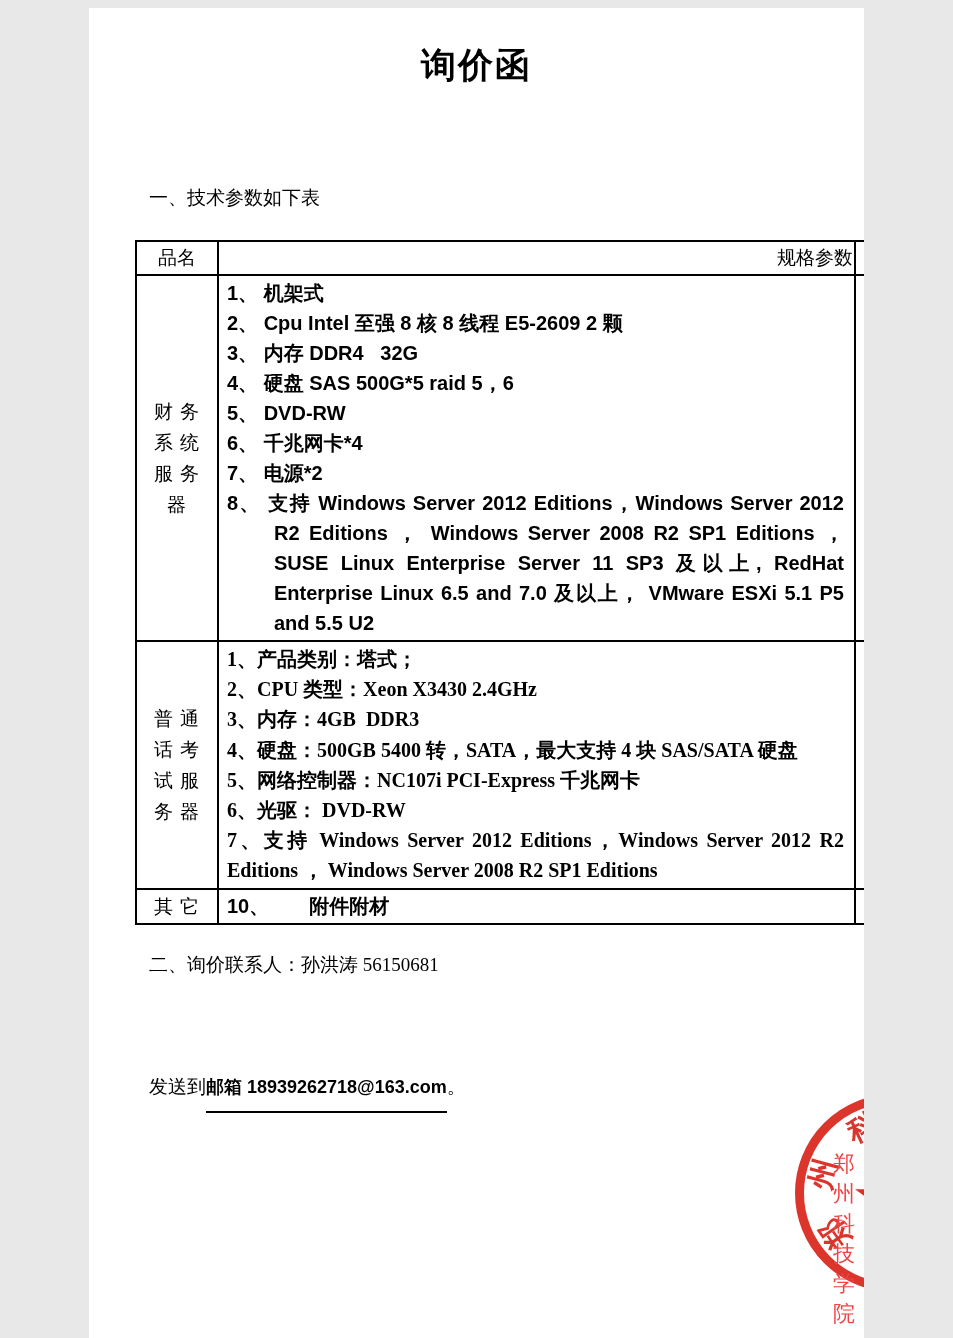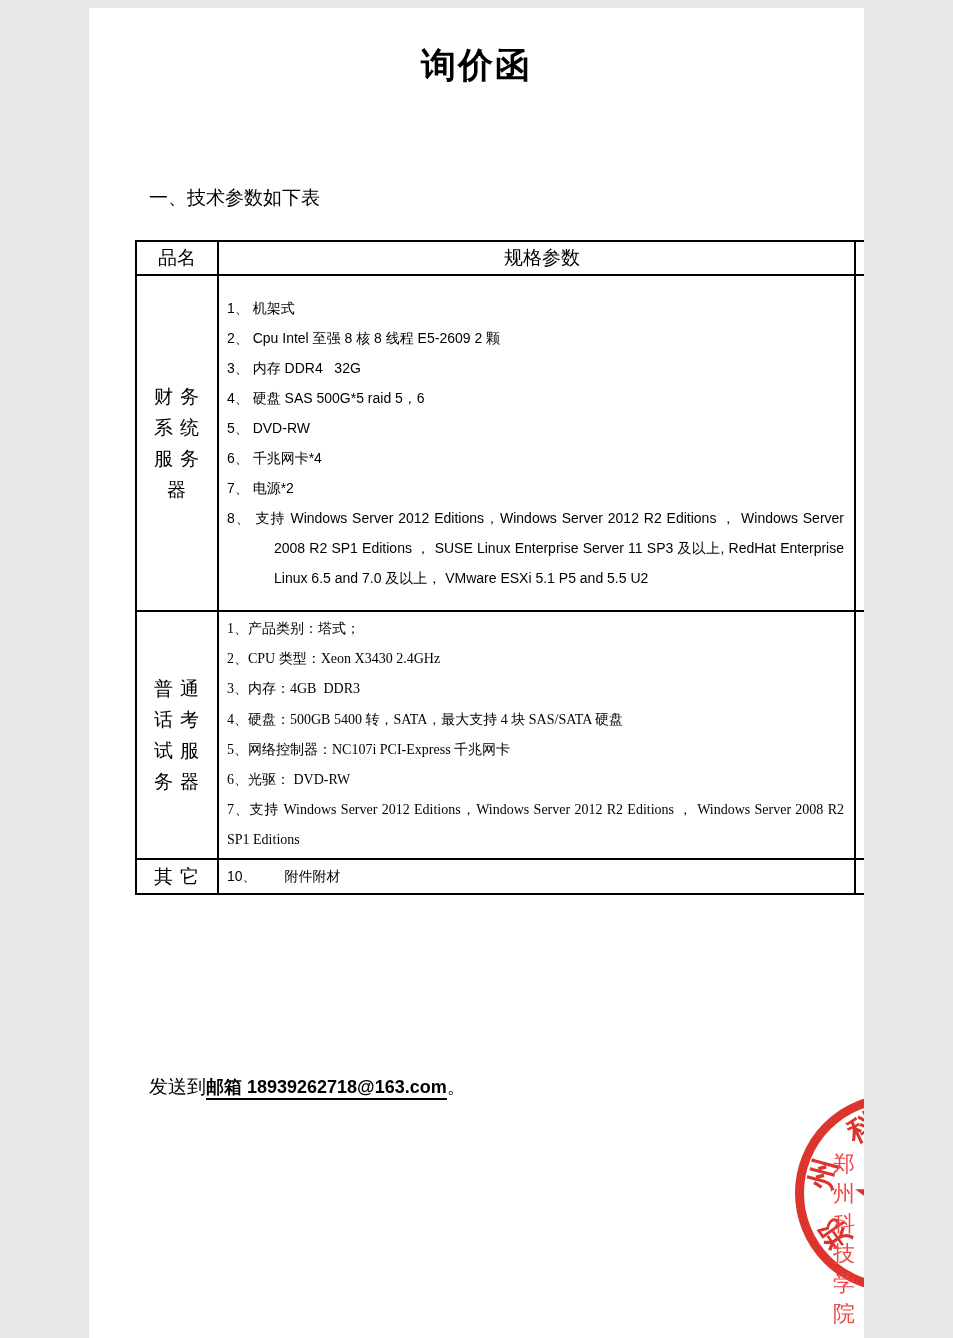--- a/index.html
+++ b/index.html
@@ -15,42 +15,42 @@
   }
   .intro{
     position:absolute;top:116px;left:95px;width:800px;
     font-size:19px;line-height:26px;
   }
   .sec-heading{position:absolute;left:60px;font-size:19px;}
   .sec1{top:177px;text-align:center;}
   .sec2{top:944px;}
   .sec3{top:1007px;width:830px;}
   .sec3b{top:1066px;}
-  .email{font-weight:bold;border-bottom:2px solid #000;padding-bottom:1px;
+  .email{font-weight:bold;border-bottom:2px solid #000;padding-bottom:14px;
          font-family:"Liberation Sans","DejaVu Sans",sans-serif;font-size:18px;}
   
   table.doc-table{
     position:absolute;left:46px;top:232px;width:857px;
     border-collapse:collapse;table-layout:fixed;
   }
   .doc-table td,.doc-table th{
     border:2px solid #000;vertical-align:middle;overflow:hidden;
     font-weight:normal;
   }
   .doc-table th{font-size:19px;height:30px;}
   th.h-name{text-align:center;}
-  th.h-spec{text-align:center;padding-left:12px;border-radius:17px;}
+  th.h-spec{text-align:right;padding-left:12px;border-radius:17px;}
   th.h-unit,th.h-qty{}
   td.cell-name{
     text-align:center;font-size:19px;line-height:31px;
     letter-spacing:7px;padding-left:7px;
   }
   td.cell-spec{padding:2px 10px 2px 8px;vertical-align:middle;}
   td.cell-unit,td.cell-qty{text-align:center;font-size:19px;}
-  .spec{font-size:14px;}
+  .spec{font-size:20px;font-weight:bold;}
   tr.row-0 .spec{line-height:30px;font-family:"Liberation Sans","DejaVu Sans",sans-serif;}
   tr.row-1 .spec{line-height:30.2px;font-family:"Liberation Serif","DejaVu Serif",serif;}
   tr.row-2 .spec,tr.row-3 .spec{line-height:24px;font-family:"Liberation Sans","DejaVu Sans",sans-serif;}
   .spec.hang{padding-left:47px;text-indent:-47px;text-align:justify;}
   .spec.jwrap{text-align:justify;}
   tr.row-0{height:336px;}
   tr.row-1{height:243px;}
   tr.row-2{height:60px;}
   tr.row-3{height:32px;}
   
@@ -148,20 +148,21 @@
           </td>
           <td class="cell-spec">
             <div class="spec">10、　　附件附材</div>
           </td>
           <td class="cell-unit">套</td>
           <td class="cell-qty">1</td>
         </tr>
       </tbody>
   </table>
 
+  <div class="sec-heading sec2">二、询价联系人：孙洪涛 56150681</div>
 
 
   <div class="sec-heading sec3b">
     <span>发送到</span><span class="email">邮箱 18939262718@163.com</span><span>。</span>
   </div>
 
   <div class="stamp">
     <div class="stamp-ring"></div>
     <div class="stamp-star"></div>
     <div id="ring-chars">

